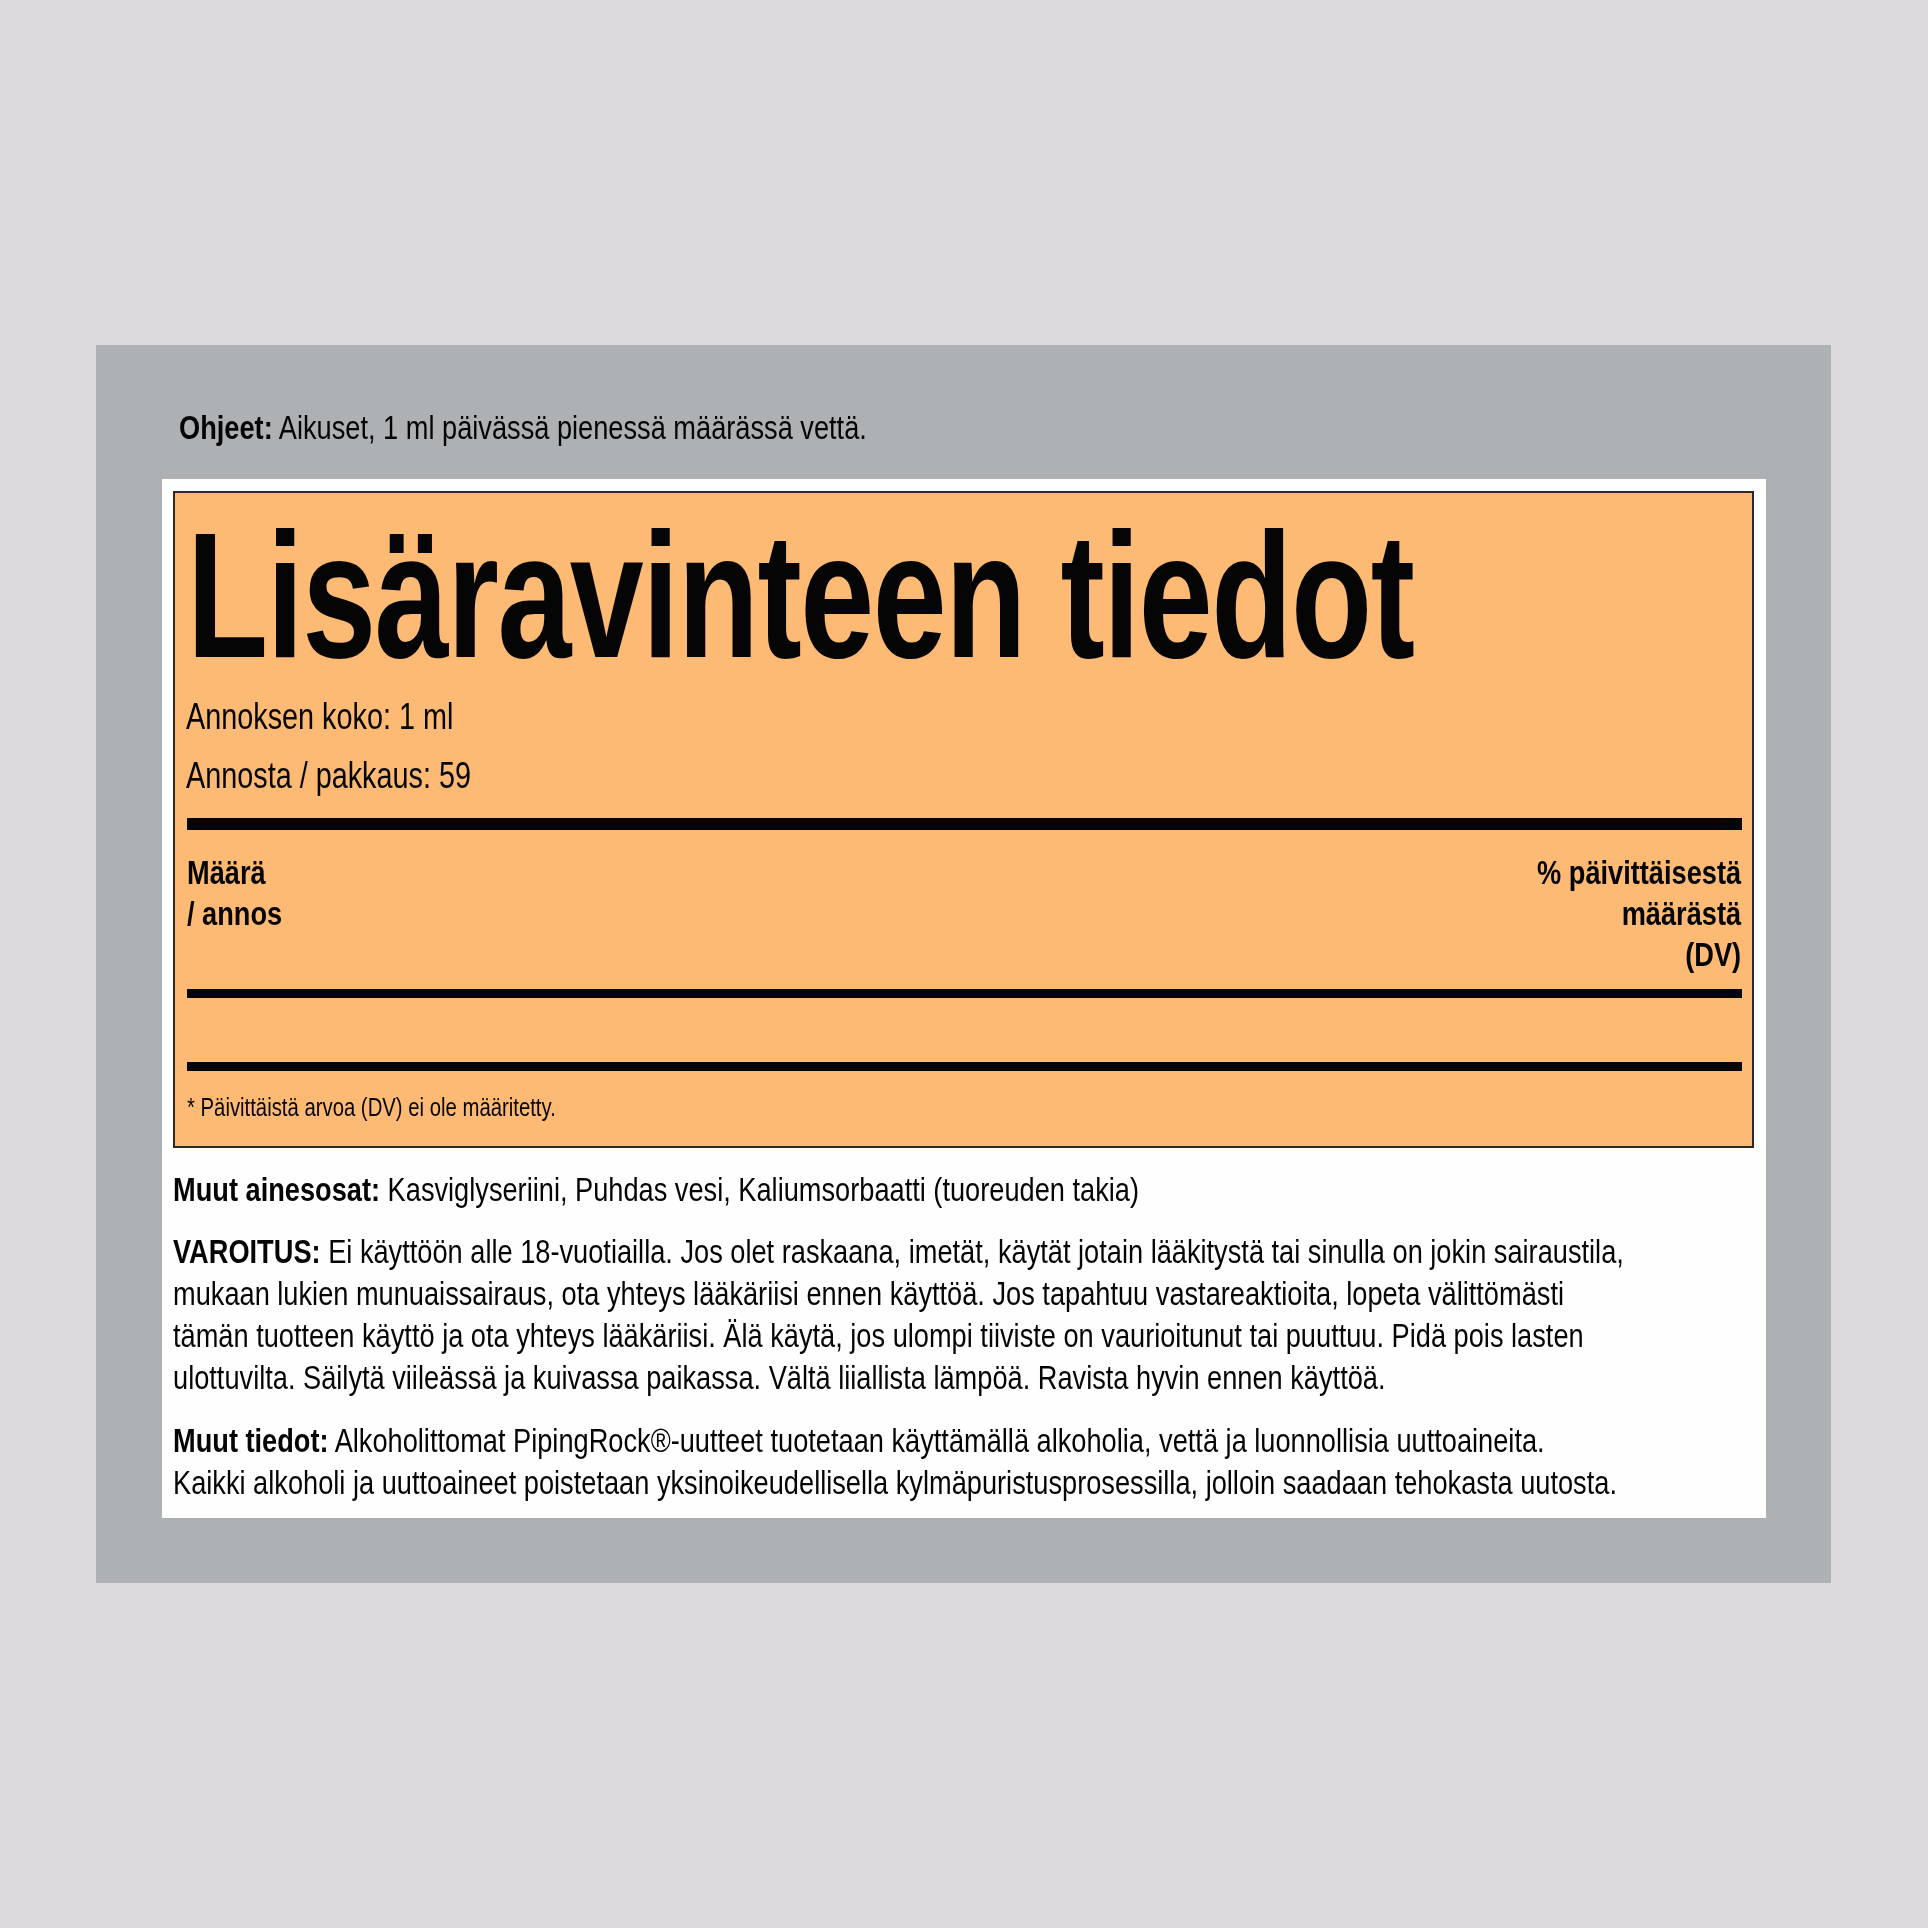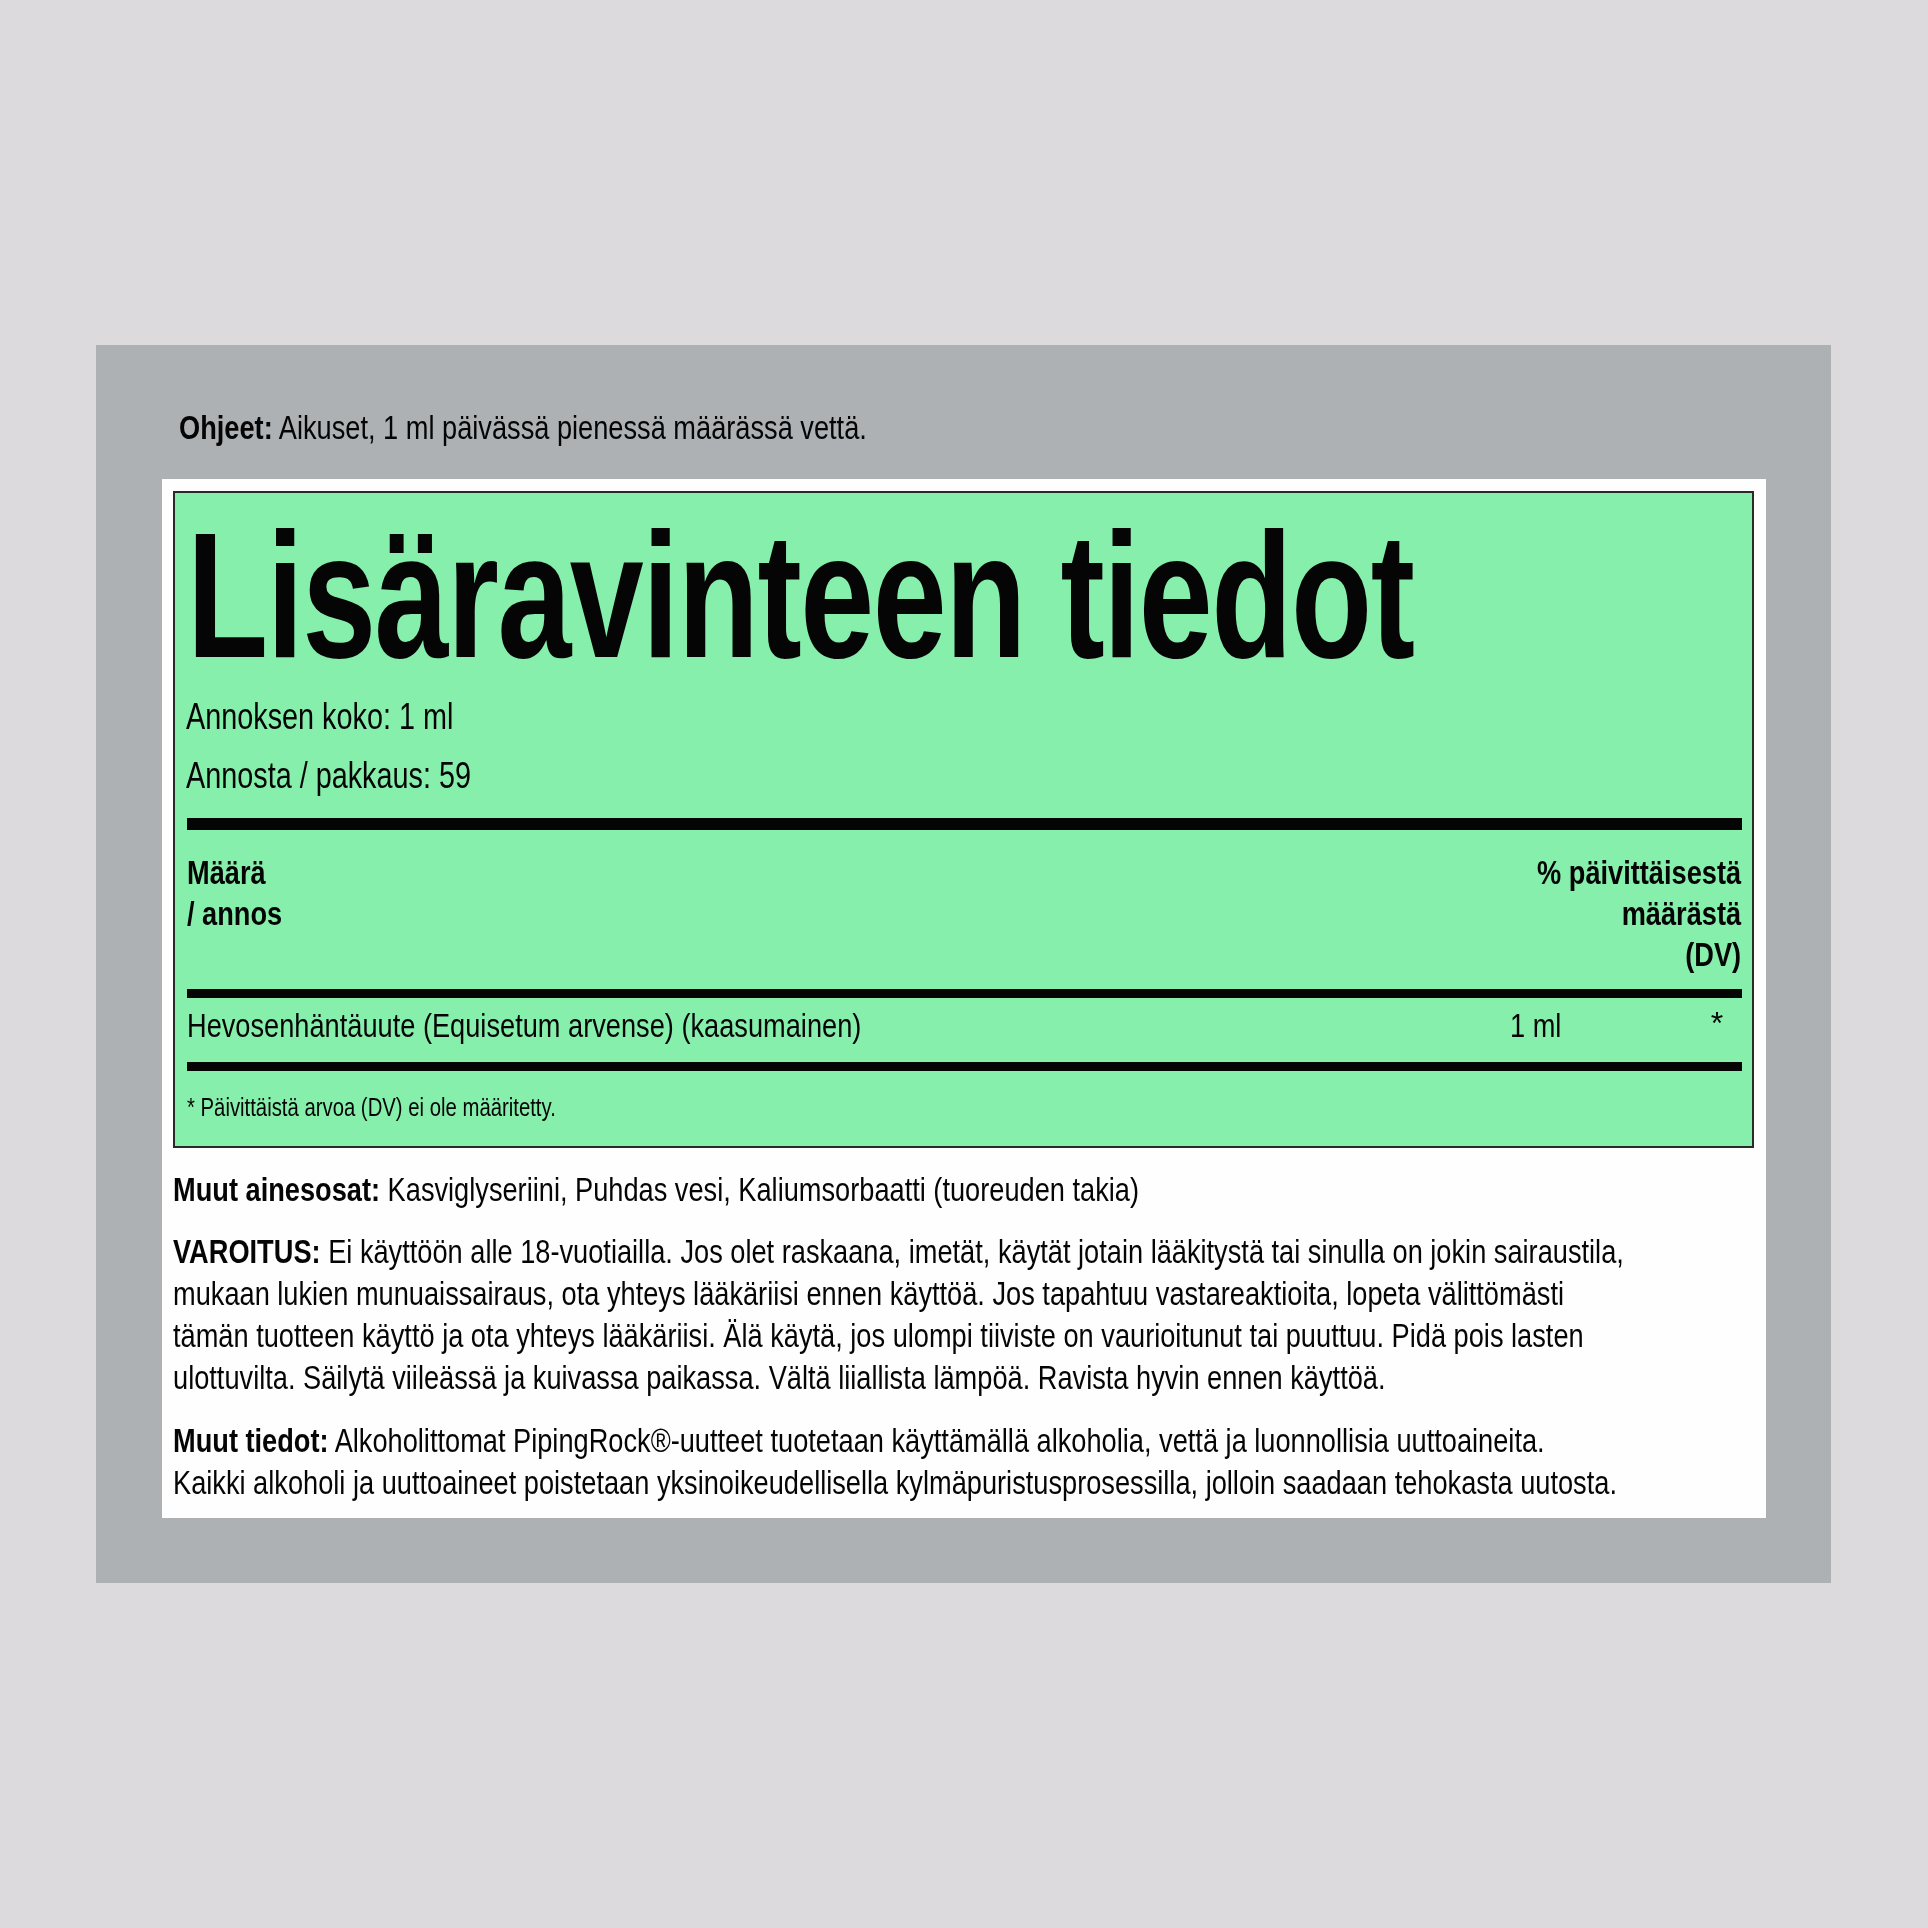--- a/index.html
+++ b/index.html
@@ -35,21 +35,21 @@
       left: 162px; top: 479px;
       width: 1604px; height: 1039px;
       background: #fdfefd;
     }
 
     .facts {
       position: absolute;
       left: 173px; top: 491px;
       width: 1577px; height: 653px;
       border: 2.8px solid #2a2a2a;
-      background: #86efac;
+      background: #fdba74;
     }
 
     .title {
       position: absolute;
       left: 12.2px; top: 13px;
       font-size: 179px;
       font-weight: 700;
       line-height: 179px;
       letter-spacing: -1.9px;
       white-space: nowrap;
@@ -181,25 +181,20 @@
     <div>/ annos</div>
   </div>
   <div class="hdr-right">
     <div>% päivittäisestä</div>
     <div>määrästä</div>
     <div>(DV)</div>
   </div>
 
   <div class="bar mid"></div>
 
-  <div class="row">
-    <span class="name">Hevosenhäntäuute (Equisetum arvense) (kaasumainen)</span>
-    <span class="amount">1 ml</span>
-    <span class="dv">*</span>
-  </div>
 
   <div class="bar low"></div>
 
   <div class="footnote">* Päivittäistä arvoa (DV) ei ole määritetty.</div>
 </div>
 
 <div class="para other">
   <span class="line"><b>Muut ainesosat:</b><span> Kasviglyseriini, Puhdas vesi, Kaliumsorbaatti (tuoreuden takia)</span></span>
 </div>
 

